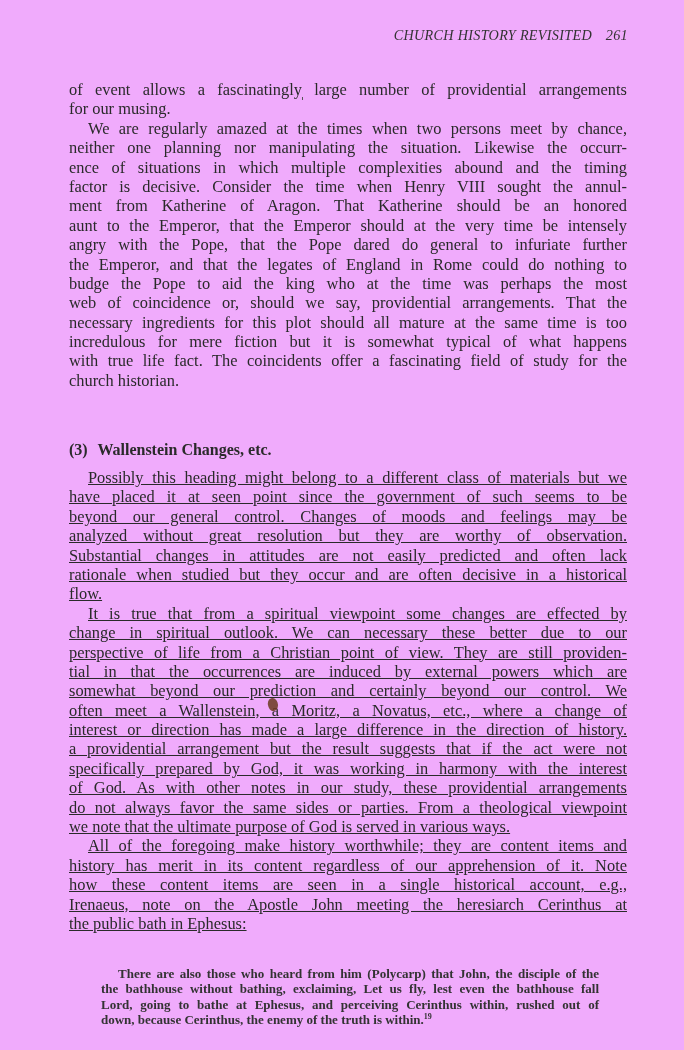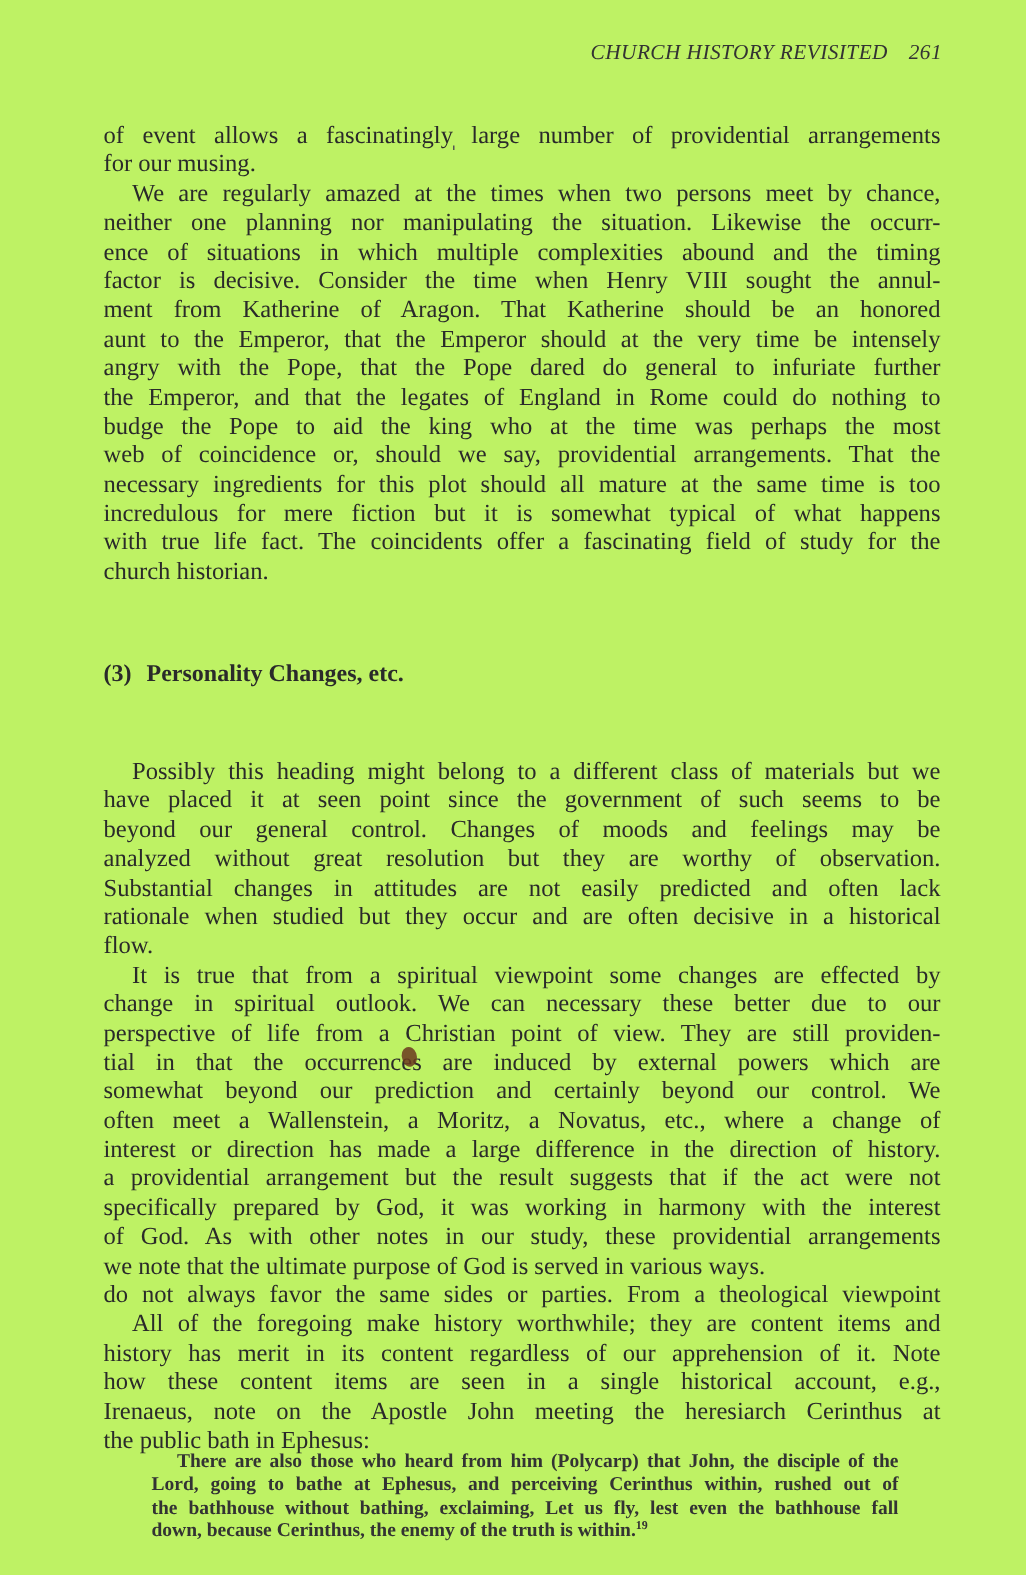--- a/index.html
+++ b/index.html
@@ -12,21 +12,21 @@
       height: 1050px;
       position: relative;
       overflow: hidden;
       font-family: "Liberation Serif", "DejaVu Serif", serif;
       color: #2b2b2b;
     }
     .page {
       position: absolute;
       left: 0; top: 0;
       width: 684px; height: 1050px;
-      background: #bef264;
+      background: #f0abfc;
     }
     .running-head {
       position: absolute;
       top: 27px;
       right: 56px;
       font-style: italic;
       font-size: 14.2px;
       letter-spacing: 0.3px;
       color: #333;
       white-space: nowrap;
@@ -50,21 +50,21 @@
       text-align-last: justify;
       height: 19.4px;
     }
     .line.last {
       text-align-last: left;
     }
     .line.indent {
       padding-left: 19px;
     }
     #block1 { top: 80px; }
-    #block2 { top: 504px; }
+    #block2 { top: 468px; text-decoration: underline; }
     .section-heading {
       position: absolute;
       left: 69px;
       top: 441px;
       font-weight: bold;
       font-size: 16px;
       color: #2a2a2a;
       white-space: nowrap;
     }
     .section-heading .num { margin-right: 6px; }
@@ -130,52 +130,52 @@
     <span class="line">budge the Pope to aid the king who at the time was perhaps the most</span>
     <span class="line">web of coincidence or, should we say, providential arrangements. That the</span>
     <span class="line">necessary ingredients for this plot should all mature at the same time is too</span>
     <span class="line">incredulous for mere fiction but it is somewhat typical of what happens</span>
     <span class="line">with true life fact. The coincidents offer a fascinating field of study for the</span>
     <span class="line last">church historian.</span>
   </div>
 
   <div class="section-heading">
     <span class="num">(3)</span>
-    <span>Personality Changes, etc.</span>
+    <span>Wallenstein Changes, etc.</span>
   </div>
 
   <div class="body-text" id="block2">
     <span class="line indent">Possibly this heading might belong to a different class of materials but we</span>
     <span class="line">have placed it at seen point since the government of such seems to be</span>
     <span class="line">beyond our general control. Changes of moods and feelings may be</span>
     <span class="line">analyzed without great resolution but they are worthy of observation.</span>
     <span class="line">Substantial changes in attitudes are not easily predicted and often lack</span>
     <span class="line">rationale when studied but they occur and are often decisive in a historical</span>
     <span class="line last">flow.</span>
     <span class="line indent">It is true that from a spiritual viewpoint some changes are effected by</span>
     <span class="line">change in spiritual outlook. We can necessary these better due to our</span>
     <span class="line">perspective of life from a Christian point of view. They are still providen-</span>
     <span class="line">tial in that the occurrences are induced by external powers which are</span>
     <span class="line">somewhat beyond our prediction and certainly beyond our control. We</span>
     <span class="line">often meet a Wallenstein, a Moritz, a Novatus, etc., where a change of</span>
     <span class="line">interest or direction has made a large difference in the direction of history.</span>
     <span class="line">a providential arrangement but the result suggests that if the act were not</span>
     <span class="line">specifically prepared by God, it was working in harmony with the interest</span>
     <span class="line">of God. As with other notes in our study, these providential arrangements</span>
+    <span class="line">do not always favor the same sides or parties. From a theological viewpoint</span>
     <span class="line last">we note that the ultimate purpose of God is served in various ways.</span>
-    <span class="line">do not always favor the same sides or parties. From a theological viewpoint</span>
     <span class="line indent">All of the foregoing make history worthwhile; they are content items and</span>
     <span class="line">history has merit in its content regardless of our apprehension of it. Note</span>
     <span class="line">how these content items are seen in a single historical account, e.g.,</span>
     <span class="line">Irenaeus, note on the Apostle John meeting the heresiarch Cerinthus at</span>
     <span class="line last">the public bath in Ephesus:</span>
   </div>
 
   <div class="smudge"></div>
 
   <div class="quote">
     <span class="line indent">There are also those who heard from him (Polycarp) that John, the disciple of the</span>
+    <span class="line">the bathhouse without bathing, exclaiming, Let us fly, lest even the bathhouse fall</span>
     <span class="line">Lord, going to bathe at Ephesus, and perceiving Cerinthus within, rushed out of</span>
-    <span class="line">the bathhouse without bathing, exclaiming, Let us fly, lest even the bathhouse fall</span>
     <span class="line last"><span>down, because Cerinthus, the enemy of the truth is within.</span><sup class="fn">19</sup></span>
   </div>
 
 </div>
 
 </body></html>

